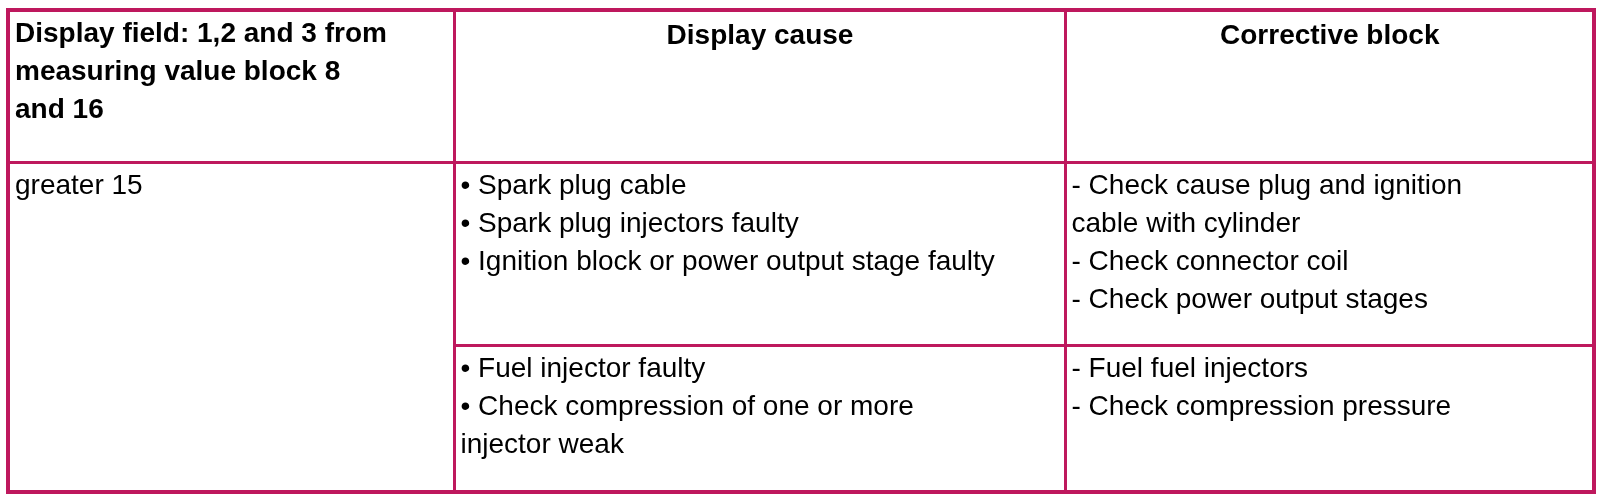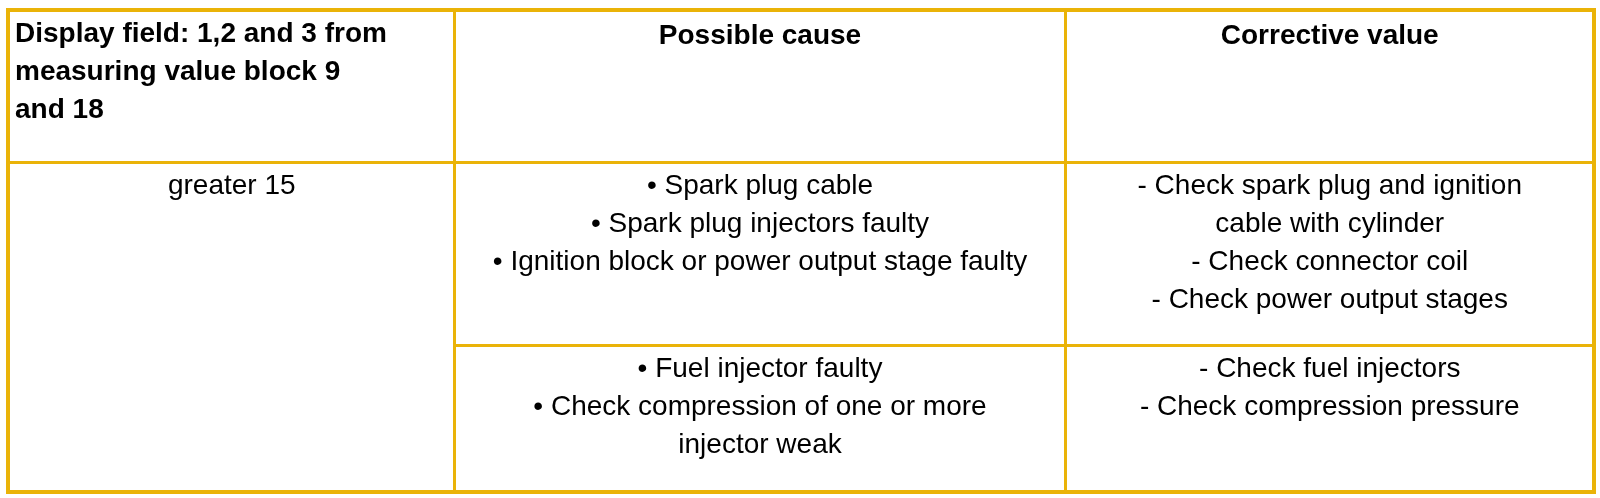--- a/index.html
+++ b/index.html
@@ -24,21 +24,21 @@
     position: absolute;
     left: 6px;
     top: 8px;
     width: 1586px;
     height: 482px;
     border-collapse: collapse;
     table-layout: fixed;
     background: #ffffff;
   }
   table.diag, table.diag th, table.diag td {
-    border: 3px solid #eab308;
+    border: 3px solid #be185d;
   }
   table.diag {
     border-width: 4px;
   }
   th, td {
     vertical-align: top;
     padding: 2px 4px 2px 5px;
     font-size: 28px;
     line-height: 38px;
     overflow: hidden;
@@ -46,21 +46,20 @@
   th {
     font-weight: bold;
     text-align: left;
   }
   th.center {
     text-align: center;
     padding-top: 4px;
   }
   td {
     font-weight: normal;
-    text-align: center;
   }
   .line {
     white-space: pre;
   }
   tr.header-row   { height: 152px; }
   tr.body-row-1   { height: 183px; }
   tr.body-row-2   { height: 147px; }
 </style>
 </head>
 <body>
@@ -69,52 +68,52 @@
   <table class="diag">
     <colgroup>
       <col style="width:446px">
       <col style="width:611px">
       <col style="width:529px">
     </colgroup>
     <tbody>
       <tr class="header-row">
         <th>
           <div class="line">Display field: 1,2 and 3 from</div>
-          <div class="line">measuring value block 9</div>
-          <div class="line">and 18</div>
+          <div class="line">measuring value block 8</div>
+          <div class="line">and 16</div>
         </th>
         <th class="center">
-          <div class="line">Possible cause</div>
+          <div class="line">Display cause</div>
         </th>
         <th class="center">
-          <div class="line">Corrective value</div>
+          <div class="line">Corrective block</div>
         </th>
       </tr>
       <tr class="body-row-1">
         <td rowspan="2">
           <div class="line">greater 15</div>
         </td>
         <td>
           <div class="line">• Spark plug cable</div>
           <div class="line">• Spark plug injectors faulty</div>
           <div class="line">• Ignition block or power output stage faulty</div>
         </td>
         <td>
-          <div class="line">- Check spark plug and ignition</div>
+          <div class="line">- Check cause plug and ignition</div>
           <div class="line">cable with cylinder</div>
           <div class="line">- Check connector coil</div>
           <div class="line">- Check power output stages</div>
         </td>
       </tr>
       <tr class="body-row-2">
         <td>
           <div class="line">• Fuel injector faulty</div>
           <div class="line">• Check compression of one or more</div>
           <div class="line">injector weak</div>
         </td>
         <td>
-          <div class="line">- Check fuel injectors</div>
+          <div class="line">- Fuel fuel injectors</div>
           <div class="line">- Check compression pressure</div>
         </td>
       </tr>
     </tbody>
   </table>
 </div>
 
 </body></html>

